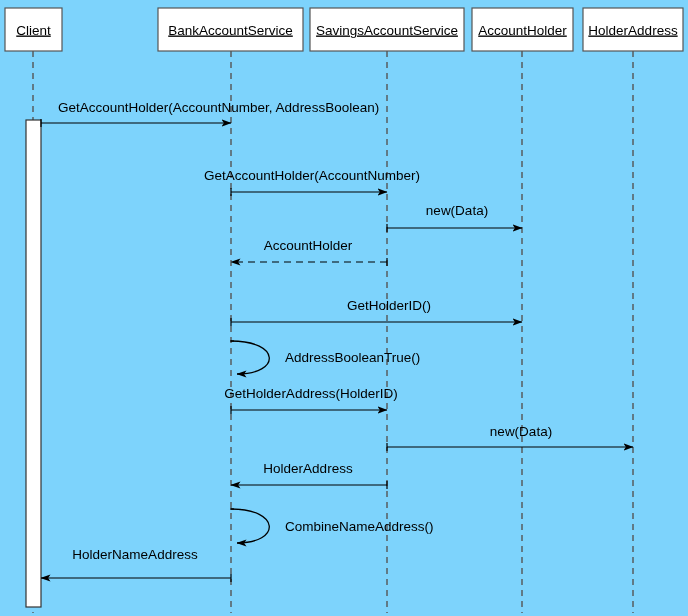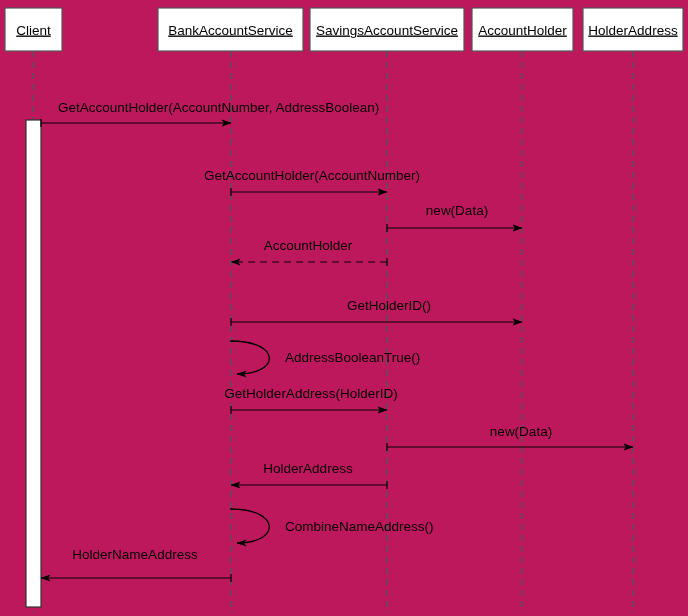--- a/index.html
+++ b/index.html
@@ -11,21 +11,21 @@
   body {
     font-family: "Liberation Sans", sans-serif;
     width: 688px;
     height: 616px;
     overflow: hidden;
   }
   #diagram-root {
     position: relative;
     width: 688px;
     height: 616px;
-    background: #be185d;
+    background: #7dd3fc;
   }
   svg#seq-svg {
     display: block;
     width: 688px;
     height: 616px;
   }
   .participant-box {
     fill: #ffffff;
     stroke: #555555;
     stroke-width: 1.2;

